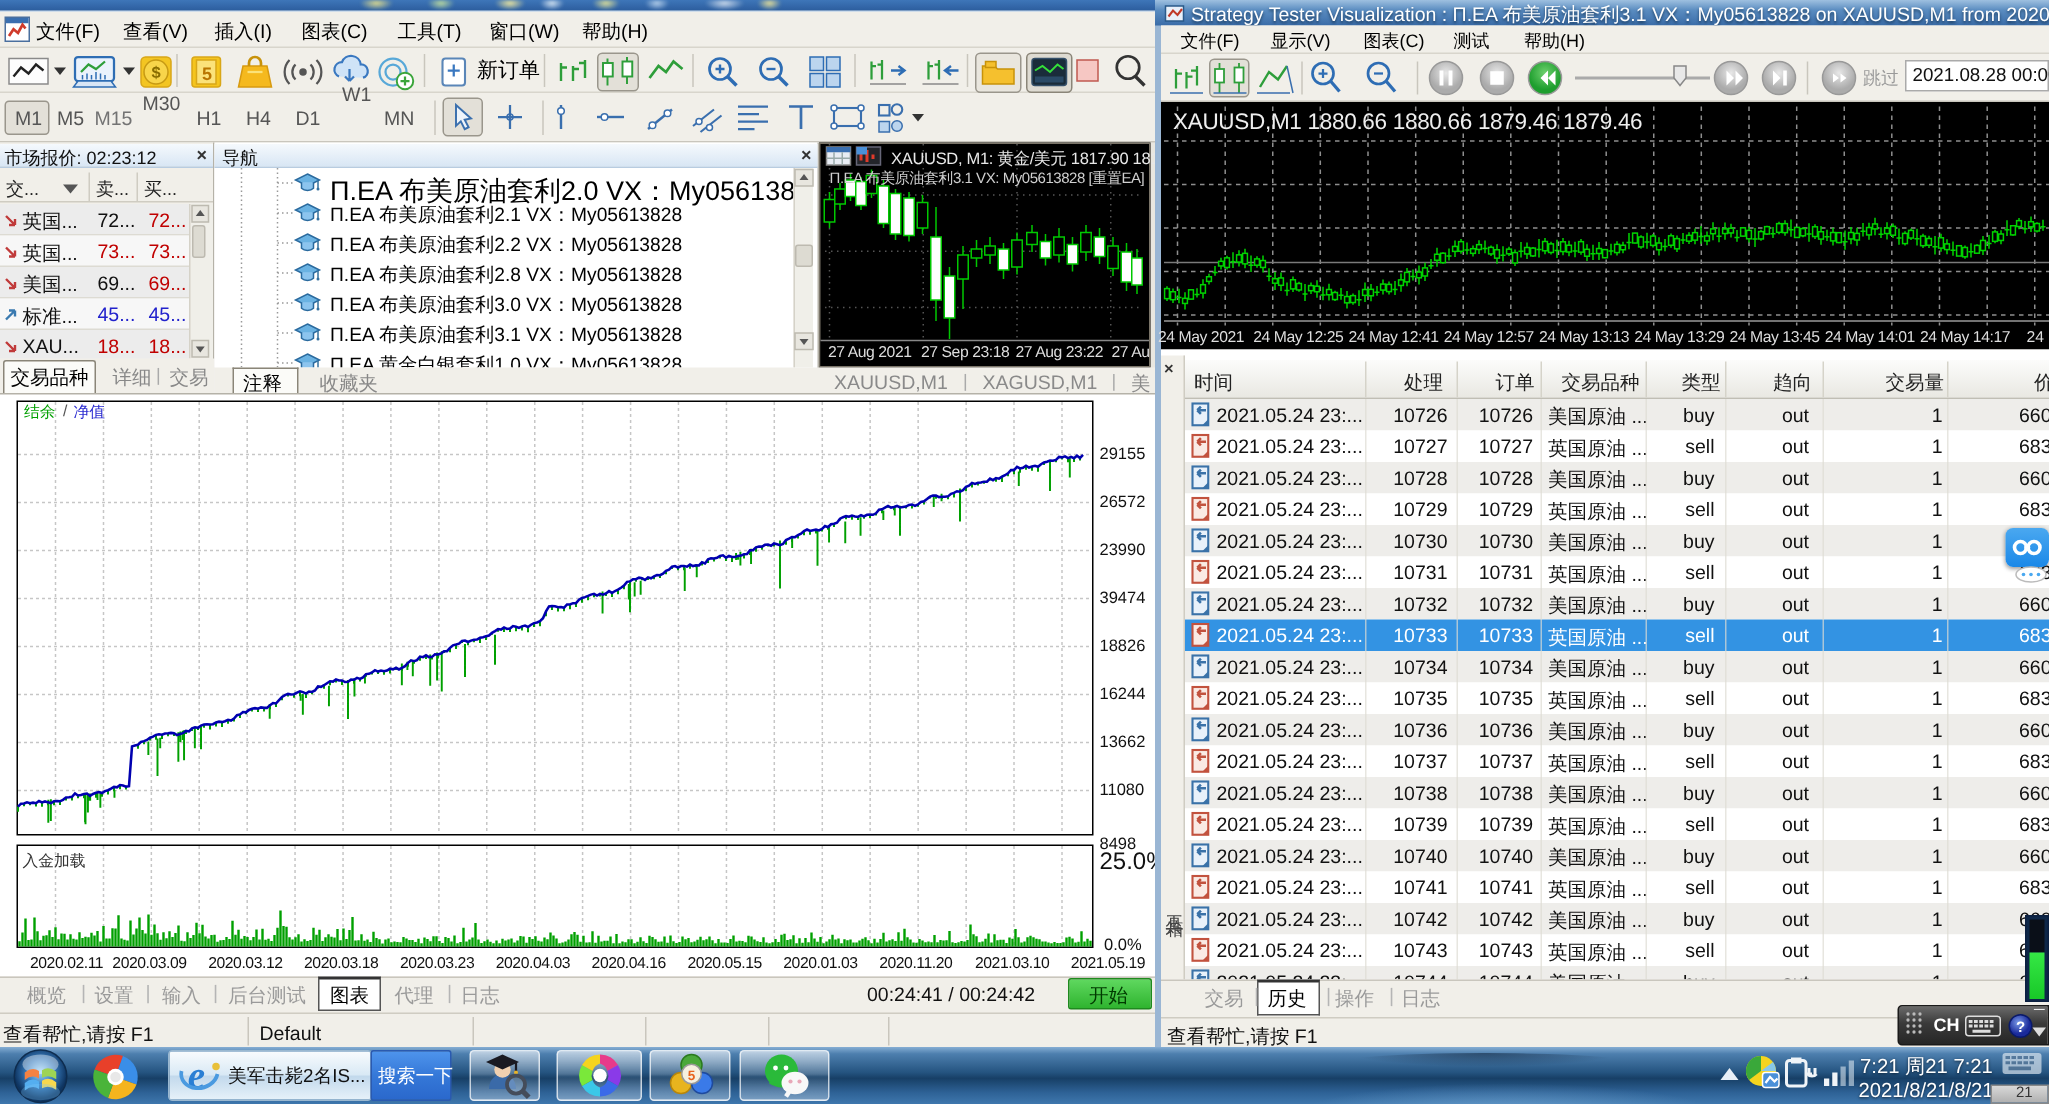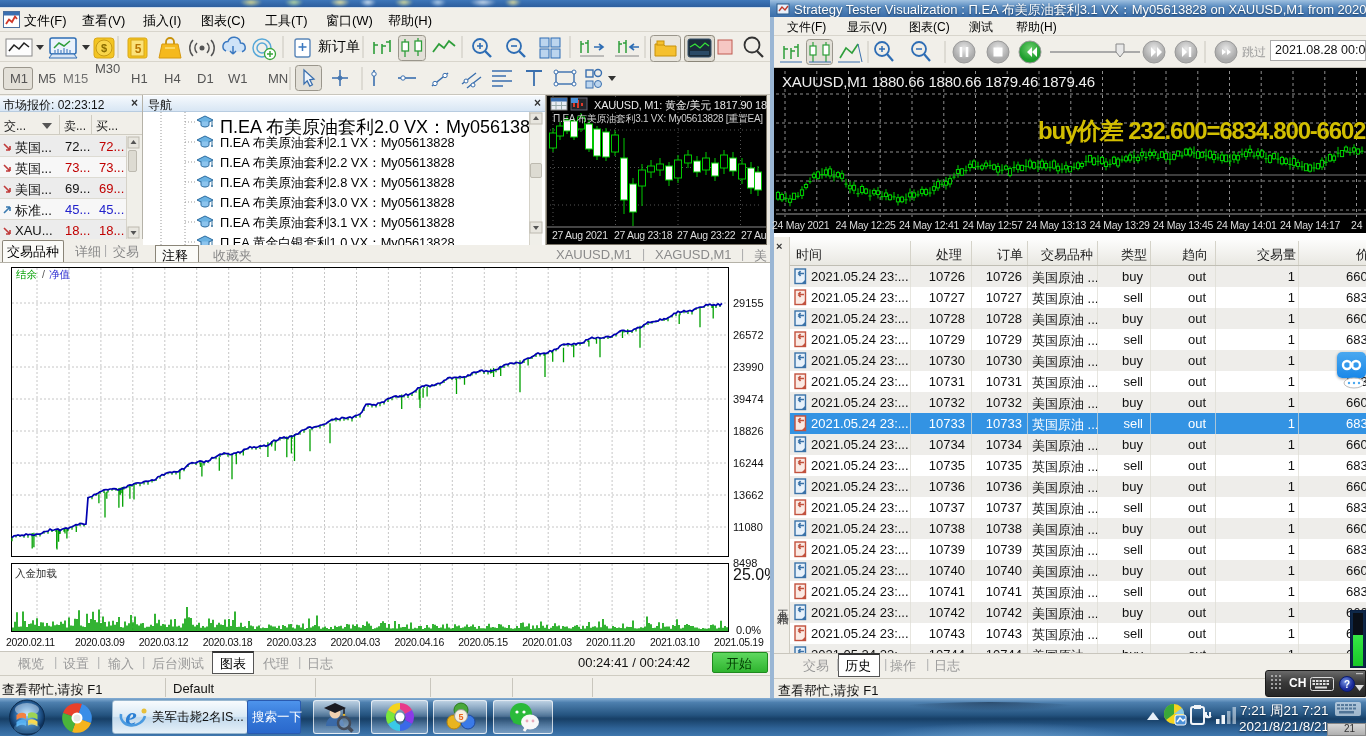--- a/index.html
+++ b/index.html
@@ -107,22 +107,22 @@
     </svg>
     <div class="ab" style="left:0px;top:62px;width:770px;height:33px;background:#f1efe9;border-bottom:1px solid #c9c6bd"></div>
     <div class="ab" style="left:3px;top:67px;width:30px;height:23px;background:#e3e0d8;border:1px solid #9a968c;border-radius:3px"></div>
     <div class="tx" style="left:10px;top:71px;font-size:13px;color:#555">M1</div>
     <div class="tx" style="left:38px;top:71px;font-size:13px;color:#555">M5</div>
     <div class="tx" style="left:63px;top:71px;font-size:13px;color:#737373">M15</div>
     <div class="tx" style="left:95px;top:61px;font-size:13px;color:#555">M30</div>
     <div class="tx" style="left:131px;top:71px;font-size:13px;color:#555">H1</div>
     <div class="tx" style="left:164px;top:71px;font-size:13px;color:#555">H4</div>
     <div class="tx" style="left:197px;top:71px;font-size:13px;color:#555">D1</div>
-    <div class="tx" style="left:228px;top:71px;font-size:13px;color:#555">W1</div>
-    <div class="tx" style="left:268px;top:71px;font-size:13px;color:#555">MN</div>
+    <div class="tx" style="left:228px;top:55px;font-size:13px;color:#555">W1</div>
+    <div class="tx" style="left:256px;top:71px;font-size:13px;color:#555">MN</div>
     <svg class="ab" style="left:286px;top:62px" width="484" height="33">
       <line x1="4" y1="5" x2="4" y2="28" stroke="#c9c6bd"></line>
       <line x1="76" y1="5" x2="76" y2="28" stroke="#c9c6bd"></line>
       <rect x="9.5" y="3.5" width="26" height="25" rx="3" fill="#e3e0d8" stroke="#9a968c"></rect>
       <path d="M18 8l10 9-4.2.8 2.6 5-2.6 1.3-2.6-5.2-3.2 3z" fill="#eef4fb" stroke="#3a6fae" stroke-width="1.3"></path>
       <path d="M54 8v16M46 16h16" stroke="#3a6fae" stroke-width="1.5"></path>
       <circle cx="54" cy="16" r="2" fill="none" stroke="#3a6fae"></circle>
       <path d="M88 8v16" stroke="#3a6fae" stroke-width="1.6"></path>
       <circle cx="88" cy="12" r="2.2" fill="#fff" stroke="#3a6fae"></circle>
       <path d="M112 16h18" stroke="#3a6fae" strowidth="1.6" stroke-width="1.6"></path>
@@ -351,21 +351,21 @@
       <path d="M23 9V4M27 10V2M31 8V5" stroke="#e03a2a" stroke-width="2"></path>
       <rect x="20" y="0" width="7" height="5" fill="#4a90d8"></rect>
     </svg>
     <div class="tx" style="left:594px;top:98px;font-size:11px;color:#e8e8e8;letter-spacing:-0.2px">XAUUSD, M1:  黄金/美元  1817.90 1817.9</div>
     <div class="tx" style="left:553px;top:112px;font-size:10px;color:#cfcfcf;letter-spacing:-0.3px">Π.EA 布美原油套利3.1 VX: My05613828 [重置EA]</div>
     <div class="ab" style="left:547px;top:227px;width:219px;height:17px;background:#000"></div>
     <svg class="ab" style="left:547px;top:225px" width="219" height="4">
       <path d="M0 2h219" stroke="#888"></path>
     </svg>
     <div class="tx" style="left:552px;top:229px;font-size:10.5px;color:#ddd;letter-spacing:-0.3px">27 Aug 2021</div>
-    <div class="tx" style="left:614px;top:229px;font-size:10.5px;color:#ddd;letter-spacing:-0.3px">27 Aug 23:18</div>
+    <div class="tx" style="left:614px;top:229px;font-size:10.5px;color:#ddd;letter-spacing:-0.3px">27 Sep 23:18</div>
     <div class="tx" style="left:677px;top:229px;font-size:10.5px;color:#ddd;letter-spacing:-0.3px">27 Aug 23:22</div>
     <div class="tx" style="left:741px;top:229px;font-size:10.5px;color:#ddd;letter-spacing:-0.3px">27 Au</div>
     <div class="ab" style="left:546px;top:245px;width:224px;height:17px;background:#f1efe9"></div>
     <div class="tx" style="left:556px;top:247px;font-size:13px;color:#8a8a8a">XAUUSD,M1</div>
     <div class="tx" style="left:642px;top:247px;font-size:12px;color:#aaa">|</div>
     <div class="tx" style="left:655px;top:247px;font-size:13px;color:#8a8a8a">XAGUSD,M1</div>
     <div class="tx" style="left:741px;top:247px;font-size:12px;color:#aaa">|</div>
     <div class="tx" style="left:754px;top:247px;font-size:13px;color:#8a8a8a">美</div>
     <div class="ab" style="left:0px;top:262px;width:770px;height:389px;background:#fff;border-top:1px solid #b5b2a8"></div>
     <div class="ab" style="left:11px;top:267px;width:718px;height:290px;border:1px solid #000;background:#fff"></div>
@@ -385,21 +385,21 @@
     <div class="tx" style="left:733px;top:329px;font-size:11px;color:#111">26572</div>
     <div class="tx" style="left:733px;top:361px;font-size:11px;color:#111">23990</div>
     <div class="tx" style="left:733px;top:393px;font-size:11px;color:#111">39474</div>
     <div class="tx" style="left:733px;top:425px;font-size:11px;color:#111">18826</div>
     <div class="tx" style="left:733px;top:457px;font-size:11px;color:#111">16244</div>
     <div class="tx" style="left:733px;top:489px;font-size:11px;color:#111">13662</div>
     <div class="tx" style="left:733px;top:521px;font-size:11px;color:#111">11080</div>
     <div class="tx" style="left:733px;top:557px;font-size:11px;color:#111">8498</div>
     <div class="tx" style="left:733px;top:566px;font-size:16px;color:#111">25.0%</div>
     <div class="tx" style="left:736px;top:624px;font-size:11px;color:#111">0.0%</div>
-    <div class="tx" style="left:6px;top:636px;font-size:10.5px;color:#111;letter-spacing:-0.3px">2020.02.11</div>
+    <div class="tx" style="left:20px;top:636px;font-size:10.5px;color:#111;letter-spacing:-0.3px">2020.02.11</div>
     <div class="tx" style="left:74.9px;top:636px;font-size:10.5px;color:#111;letter-spacing:-0.3px">2020.03.09</div>
     <div class="tx" style="left:138.8px;top:636px;font-size:10.5px;color:#111;letter-spacing:-0.3px">2020.03.12</div>
     <div class="tx" style="left:202.7px;top:636px;font-size:10.5px;color:#111;letter-spacing:-0.3px">2020.03.18</div>
     <div class="tx" style="left:266.6px;top:636px;font-size:10.5px;color:#111;letter-spacing:-0.3px">2020.03.23</div>
     <div class="tx" style="left:330.5px;top:636px;font-size:10.5px;color:#111;letter-spacing:-0.3px">2020.04.03</div>
     <div class="tx" style="left:394.4px;top:636px;font-size:10.5px;color:#111;letter-spacing:-0.3px">2020.04.16</div>
     <div class="tx" style="left:458.3px;top:636px;font-size:10.5px;color:#111;letter-spacing:-0.3px">2020.05.15</div>
     <div class="tx" style="left:522.2px;top:636px;font-size:10.5px;color:#111;letter-spacing:-0.3px">2020.01.03</div>
     <div class="tx" style="left:586.1px;top:636px;font-size:10.5px;color:#111;letter-spacing:-0.3px">2020.11.20</div>
     <div class="tx" style="left:650.0px;top:636px;font-size:10.5px;color:#111;letter-spacing:-0.3px">2021.03.10</div>
@@ -589,21 +589,20 @@
       <rect x="1316.4" y="163.6" width="3.2" height="5.2" fill="#000" stroke="#00d400" stroke-width="1"></rect>
       <rect x="1320.4" y="160.3" width="3.2" height="6.7" fill="#000" stroke="#00d400" stroke-width="1"></rect>
       <rect x="1328.4" y="154.6" width="3.2" height="6.3" fill="#000" stroke="#00d400" stroke-width="1"></rect>
       <rect x="1332.4" y="156.0" width="3.2" height="4.3" fill="#000" stroke="#00d400" stroke-width="1"></rect>
       <rect x="1340.4" y="150.5" width="3.2" height="6.1" fill="#000" stroke="#00d400" stroke-width="1"></rect>
       <rect x="1344.4" y="147.1" width="3.2" height="3.9" fill="#000" stroke="#00d400" stroke-width="1"></rect>
       <rect x="1352.4" y="147.8" width="3.2" height="3.4" fill="#000" stroke="#00d400" stroke-width="1"></rect>
       <rect x="1356.4" y="149.0" width="3.2" height="5.0" fill="#000" stroke="#00d400" stroke-width="1"></rect>
     </svg>
     <div class="tx" style="left:782px;top:73px;font-size:15px;color:#eee;letter-spacing:-0.2px">XAUUSD,M1  1880.66 1880.66 1879.46 1879.46</div>
-    <div class="tx" style="left:1038px;top:115px;font-size:24px;color:#d2be00;font-weight:bold;letter-spacing:-1.2px">buy价差 232.600=6834.800-6602</div>
     <div class="tx" style="left:772.0px;top:219px;font-size:10.5px;color:#ddd;letter-spacing:-0.3px">24 May 2021</div>
     <div class="tx" style="left:835.5px;top:219px;font-size:10.5px;color:#ddd;letter-spacing:-0.3px">24 May 12:25</div>
     <div class="tx" style="left:899.0px;top:219px;font-size:10.5px;color:#ddd;letter-spacing:-0.3px">24 May 12:41</div>
     <div class="tx" style="left:962.5px;top:219px;font-size:10.5px;color:#ddd;letter-spacing:-0.3px">24 May 12:57</div>
     <div class="tx" style="left:1026.0px;top:219px;font-size:10.5px;color:#ddd;letter-spacing:-0.3px">24 May 13:13</div>
     <div class="tx" style="left:1089.5px;top:219px;font-size:10.5px;color:#ddd;letter-spacing:-0.3px">24 May 13:29</div>
     <div class="tx" style="left:1153.0px;top:219px;font-size:10.5px;color:#ddd;letter-spacing:-0.3px">24 May 13:45</div>
     <div class="tx" style="left:1216.5px;top:219px;font-size:10.5px;color:#ddd;letter-spacing:-0.3px">24 May 14:01</div>
     <div class="tx" style="left:1280.0px;top:219px;font-size:10.5px;color:#ddd;letter-spacing:-0.3px">24 May 14:17</div>
     <div class="tx" style="left:1351px;top:219px;font-size:10.5px;color:#ddd">24</div>

